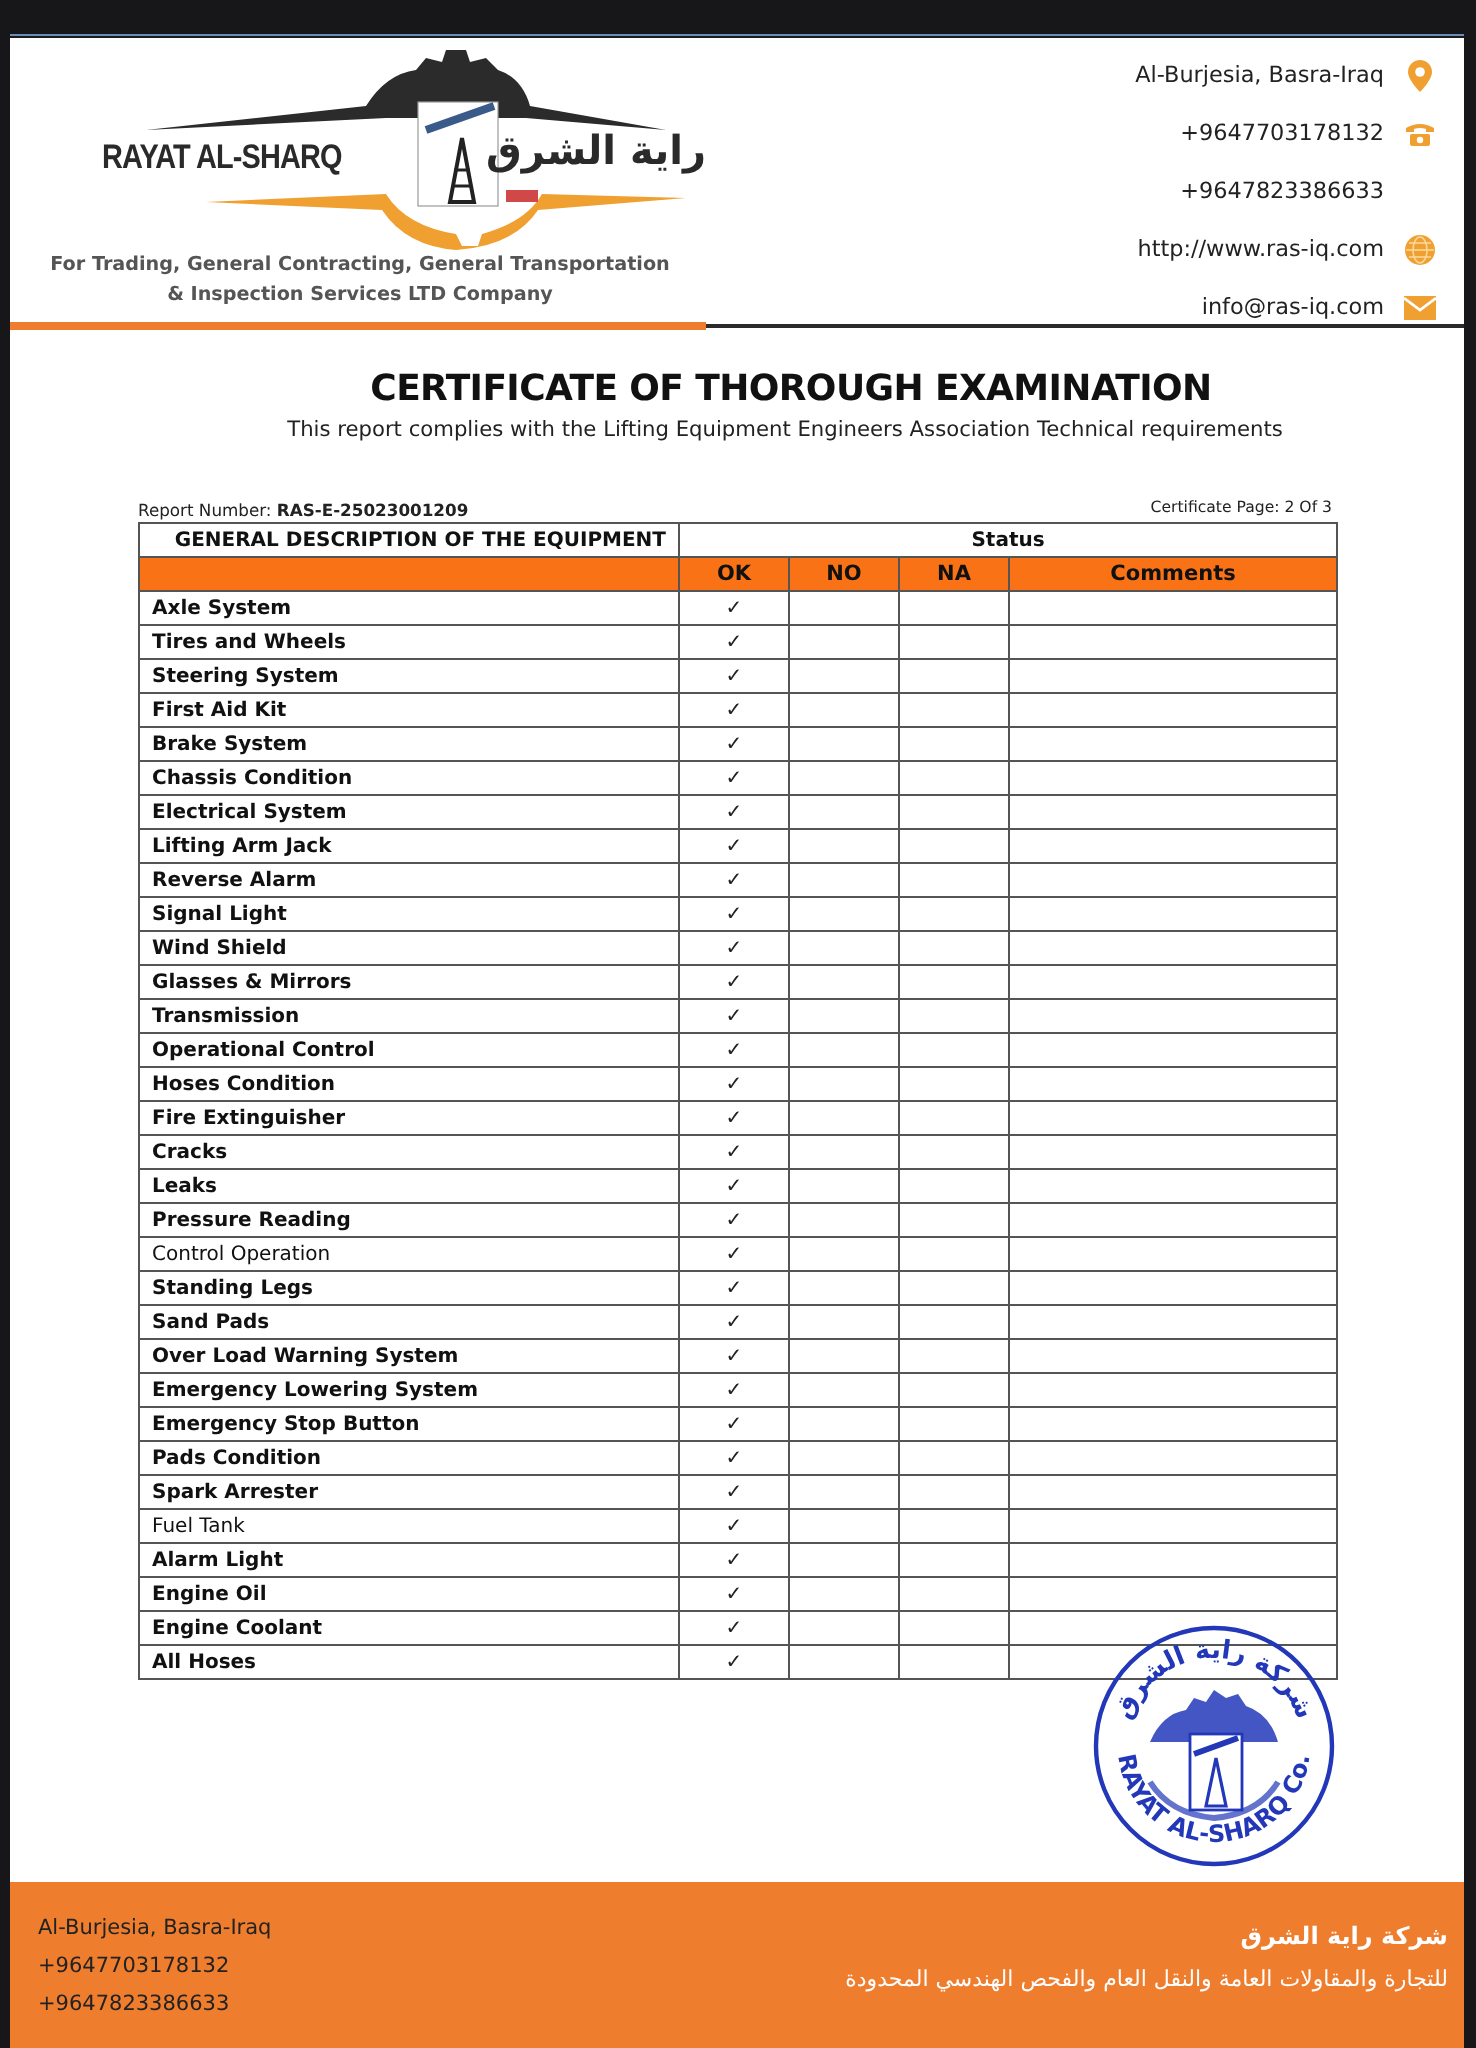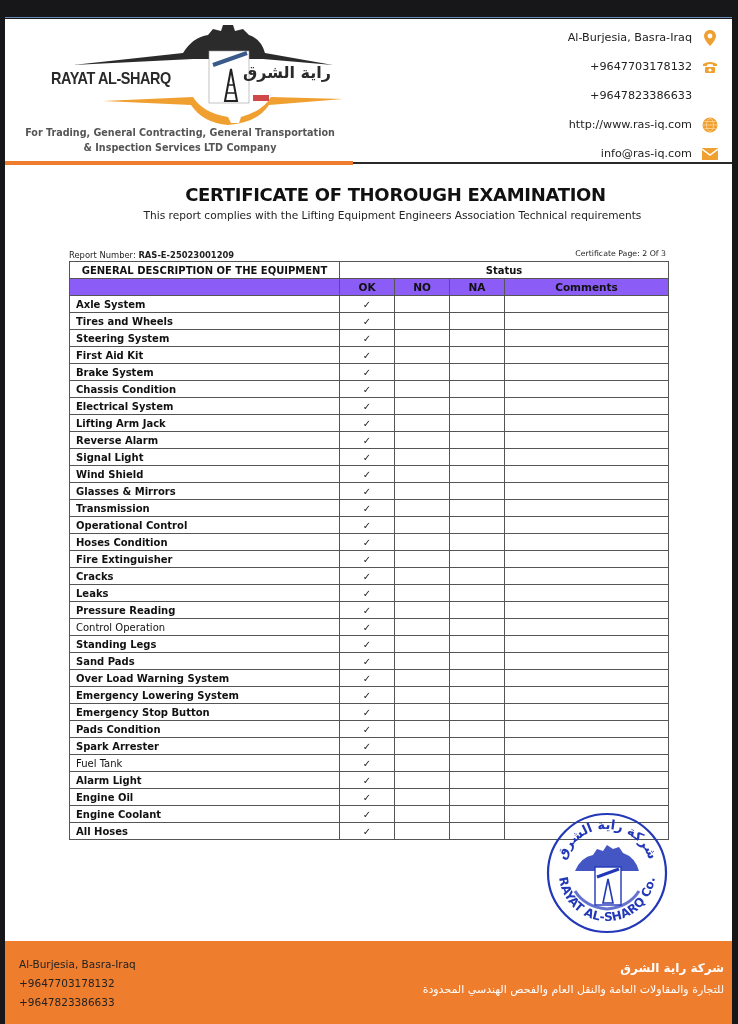--- a/index.html
+++ b/index.html
@@ -9,21 +9,21 @@
   .top-bar { position: absolute; left: 0; top: 0; width: 738px; height: 18px; background: #17171a; border-bottom: 1px solid #6a8db8; }
   .left-bar { position: absolute; left: 0; top: 0; width: 5px; height: 1024px; background: #17171a; }
   .right-bar { position: absolute; right: 0; top: 0; width: 6px; height: 1024px; background: #17171a; }
   .scrollbar { position: absolute; left: 728px; top: 48px; width: 4px; height: 720px; background: #9a9a9a; border-radius: 2px; }
 
   .page { position: absolute; left: 5px; top: 19px; width: 727px; height: 1005px; background: #ffffff; overflow: hidden; }
 
   
   .logo { position: absolute; left: 38px; top: 6px; width: 320px; height: 100px; }
   .logo-text-en { position: absolute; left: 8px; top: 44px; font-family: "Liberation Sans", sans-serif; font-weight: bold; font-size: 17px; letter-spacing: -0.5px; color: #2a2a2a; transform: scaleX(0.85); transform-origin: left; }
-  .logo-text-ar { position: absolute; left: 200px; top: 38px; font-family: "DejaVu Sans", sans-serif; font-weight: bold; font-size: 16px; color: #2a2a2a; direction: rtl; }
+  .logo-text-ar { position: absolute; left: 200px; top: 38px; font-family: "DejaVu Sans", sans-serif; font-weight: bold; font-size: 20px; color: #2a2a2a; direction: rtl; }
   .tagline { position: absolute; left: 10px; top: 106px; width: 330px; text-align: center; font-family: "DejaVu Sans", sans-serif; font-weight: bold; font-size: 9.6px; line-height: 15px; color: #555; }
 
   .contact { position: absolute; right: 12px; top: 4px; width: 240px; }
   .contact-row { display: flex; justify-content: flex-end; align-items: center; height: 29px; font-family: "DejaVu Sans", sans-serif; font-size: 11.2px; color: #222; }
   .contact-row .ic { width: 20px; height: 16px; margin-left: 8px; display: inline-flex; align-items: center; justify-content: center; color: #f0a030; font-size: 14px; }
   .contact-row .ic.blank { visibility: hidden; }
 
   .header-rule { position: absolute; left: 0; top: 142px; width: 348px; height: 4px; background: #ee7d2e; }
   .header-rule-dark { position: absolute; left: 348px; top: 143px; width: 379px; height: 2px; background: #2a2a2a; }
 
@@ -36,23 +36,23 @@
   .cert-page { position: absolute; right: 66px; top: 230px; font-family: "DejaVu Sans", sans-serif; font-size: 7.8px; color: #222; }
 
   
   table.chk { position: absolute; left: 64px; top: 242px; width: 599px; border-collapse: collapse; table-layout: fixed; font-family: "DejaVu Sans", sans-serif; }
   table.chk td, table.chk th { border: 1px solid #555; height: 17px; padding: 0 6px; font-size: 10px; line-height: 15px; vertical-align: middle; }
   table.chk col.c1 { width: 270px; }
   table.chk col.c2 { width: 55px; }
   table.chk col.c3 { width: 55px; }
   table.chk col.c4 { width: 55px; }
   table.chk col.c5 { width: 164px; }
-  .hdr-desc { text-align: center; font-weight: bold; font-size: 10.2px; }
+  .hdr-desc { text-align: right; font-weight: bold; font-size: 10.2px; }
   .hdr-status { text-align: center; font-weight: bold; }
-  tr.orange th { background: #8b5cf6; color: #111; text-align: center; font-weight: bold; font-size: 10.5px; }
+  tr.orange th { background: #f97316; color: #111; text-align: center; font-weight: bold; font-size: 10.5px; }
   td.item { font-weight: bold; text-align: left; white-space: nowrap; }
   td.item.normal { font-weight: normal; }
   td.mark { text-align: center; font-size: 10px; color: #222; }
 
   
   .stamp { position: absolute; left: 540px; top: 792px; width: 124px; height: 124px; }
 
   
   .footer { position: absolute; left: 0; top: 922px; width: 727px; height: 83px; background: #ee7d2e; }
   .footer-left { position: absolute; left: 14px; top: 14px; font-family: "DejaVu Sans", sans-serif; font-size: 10.5px; color: #222; line-height: 19px; }

